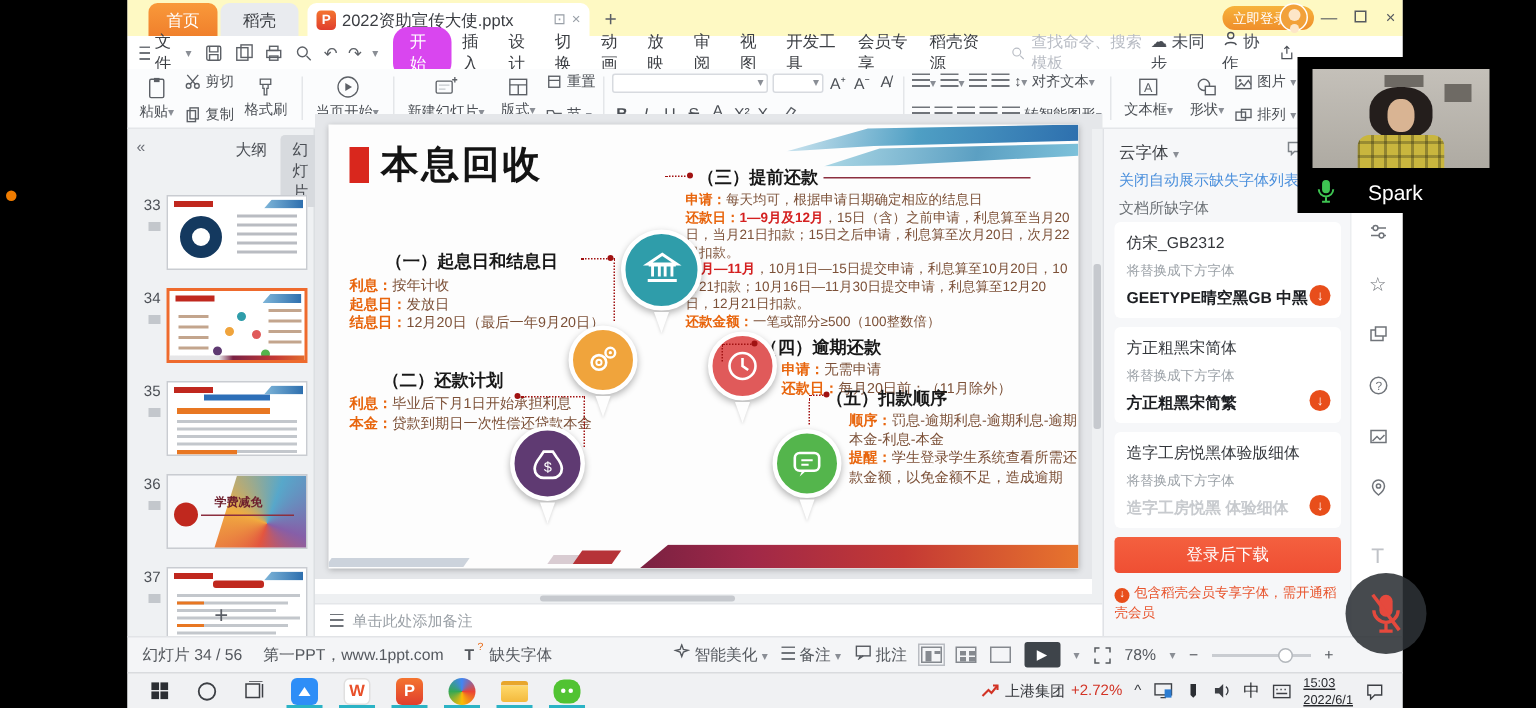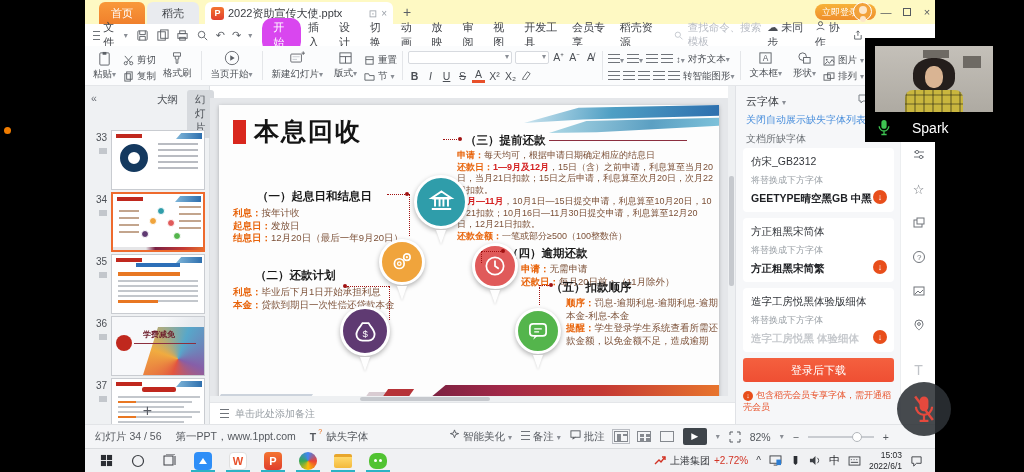--- a/index.html
+++ b/index.html
@@ -31,21 +31,21 @@
   .mini-ic svg { display:block; }
   #qa-icons { display:flex; gap:7px; align-items:center; margin-right:10px; color:#5c6066; }
   .menu-item { padding:2px 7px; cursor:default; }
   .menu-item.active { background:#d946ef; color:#fff; border-radius:10px; padding:2px 11px; }
   #menu-search { display:flex; align-items:center; gap:4px; color:#b8bcc4; margin-left:14px; font-size:10.5px; }
   #menu-right { margin-left:auto; display:flex; align-items:center; gap:9px; padding-right:72px; color:#4a4e55; }
 
   
   #toolbar { position:absolute; left:0; top:46px; width:850px; height:40px; background:#fbfcfd; border-bottom:1px solid #e4e6e9; display:flex; align-items:stretch; padding:2px 4px; gap:3px; overflow:hidden; }
   .tb-big { display:flex; flex-direction:column; align-items:center; justify-content:center; font-size:9.5px; color:#4b4f55; padding:0 4px; gap:2px; }
-  .tb-col { display:flex; flex-direction:column; justify-content:flex-end; gap:3px; font-size:9.5px; color:#4b4f55; }
+  .tb-col { display:flex; flex-direction:column; justify-content:space-between; gap:3px; font-size:9.5px; color:#4b4f55; }
   .tb-col > div { display:flex; align-items:center; gap:3px; }
   .tb-sep { width:1px; background:#e4e6e9; margin:3px 2px; }
   .dd { color:#8a8e95; font-size:8px; }
   .fontbox { width:104px; height:13px; border:1px solid #d7dadf; border-radius:2px; background:#fff; position:relative; }
   .fontbox:after{ content:"▾"; position:absolute; right:2px; top:0px; font-size:8px; color:#8a8e95; }
   .sizebox { width:34px; height:13px; border:1px solid #d7dadf; border-radius:2px; background:#fff; position:relative; }
   .sizebox:after{ content:"▾"; position:absolute; right:2px; top:0; font-size:8px; color:#8a8e95; }
   .fmt { font-size:10.5px; color:#4b4f55; width:13px; text-align:center; }
   .ic-lines { display:inline-block; width:12px; height:9px; background:repeating-linear-gradient(#70747a 0 1.3px, transparent 1.3px 3.8px); }
   .ic-lines.sm { width:9px; }
@@ -53,25 +53,25 @@
   
   #spanel { position:absolute; left:0; top:86px; width:125px; height:338px; background:#eff1f3; border-right:1px solid #dcdfe2; }
   #spanel-head { position:absolute; left:0; top:4px; width:125px; height:20px; font-size:10.5px; color:#4b4f55; }
   #collapse { position:absolute; left:6px; top:2px; color:#6b6f76; }
   .sp-tab { position:absolute; top:0; padding:3px 8px;margin-left:40px; }
   #sp-tab0 { left:24px; }
   #sp-tab1 { left:62px; background:#d7dade; border-radius:3px; }
   .thumb-row { position:absolute; left:0; width:125px; height:58px;margin-top:16px; }
   .thumb-num { position:absolute; left:4px; top:4px; width:18px; font-size:10px; color:#4b4f55; text-align:right; }
   .thumb-mini { position:absolute; left:14px; top:20px; width:8px; height:6px; background:#c3c7cc; }
-  .thumb { position:absolute; left:26px; top:2px; width:94px; height:60px; background:#fff; border:1px solid #c9ccd1; overflow:hidden; }
+  .thumb { position:absolute; left:26px; top:2px; width:94px; height:50px; background:#fff; border:1px solid #c9ccd1; overflow:hidden; }
   .thumb.active { border:2px solid #ee6a2d; }
 
   
-  #main { position:absolute; left:125px; top:98px; width:525px; height:310px; background:#e5e7ea; }
+  #main { position:absolute; left:125px; top:76px; width:525px; height:310px; background:#e5e7ea; }
   #slide { position:absolute; left:9px; top:7px; width:500px; height:296px; background:#fdfdfd; box-shadow:0 1px 4px rgba(0,0,0,.25); overflow:hidden; }
   #slide-title-row { position:absolute; left:14px; top:10px; display:flex; align-items:center; gap:8px; }
   #slide-title-sq { width:13px; height:24px; background:#d9271d; }
   #slide-title { font-size:25px; font-weight:bold; color:#141414; letter-spacing:2px; }
   .sec-title { position:absolute; font-size:11.5px; font-weight:bold; color:#181818; white-space:nowrap; }
   .sec-lines { position:absolute; font-size:9.5px; line-height:1.32; }
   .seg-lab { color:#e8650d; font-weight:bold; }
   .seg-red { color:#d42020; font-weight:bold; }
   .seg-body { color:#7c5037; }
   .tl-circle { position:absolute; border-radius:50%; border:3px solid #fff; box-shadow:0 2px 5px rgba(0,0,0,.3); display:flex; align-items:center; justify-content:center; }
@@ -131,21 +131,21 @@
 
   
   #taskbar { position:absolute; left:0; top:448px; width:850px; height:24px; background:#f0f1f3; border-top:1px solid #d9dbde; display:flex; align-items:center; font-size:10px; color:#2c2f33; }
   .tk-sys { margin-left:10px; width:22px; display:flex; justify-content:center; }
   .tk-app { position:relative; width:26px; height:22px; margin-left:9px; display:flex; align-items:center; justify-content:center; }
   .tk-app .ul { position:absolute; left:1px; bottom:0; width:24px; height:2px; background:#2bb3c5; }
   #tk-right { margin-left:auto; display:flex; align-items:center; gap:8px; padding-right:12px; }
   #tk-stock { display:flex; align-items:center; gap:4px; }
   #tk-stock .nm { color:#33363b; }
   #tk-stock .chg { color:#d23325; }
-  #tk-clock { text-align:right; font-size:8.5px; line-height:1.25; color:#26282c; }
+  #tk-clock { text-align:left; font-size:8.5px; line-height:1.25; color:#26282c;text-decoration:underline; }
 
   
   #cam { position:absolute; left:865px; top:38px; width:159px; height:104px; background:#000; }
   #cam-video { position:absolute; left:10px; top:8px; width:118px; height:66px; background:linear-gradient(#c4c0b9,#aeaaa2); overflow:hidden; }
   .frame { position:absolute; background:#6e6a64; }
   #person-hair { position:absolute; left:38px; top:12px; width:42px; height:34px; border-radius:45% 45% 40% 40%; background:#241e1c; }
   #person-face { position:absolute; left:50px; top:20px; width:18px; height:22px; border-radius:45%; background:#d9b493; }
   #person-body { position:absolute; left:30px; top:44px; width:58px; height:24px; border-radius:8px 8px 0 0;
      background:repeating-linear-gradient(90deg, rgba(40,40,20,.35) 0 2px, transparent 2px 9px), repeating-linear-gradient(0deg, rgba(40,40,20,.3) 0 2px, transparent 2px 9px), #c9b63e; }
   #cam-label { position:absolute; left:12px; bottom:6px; display:flex; align-items:center; gap:21px; color:#fff; font-size:14px; }
@@ -676,21 +676,21 @@
               <path d="M4 9l-1 2 3-2" fill="none" stroke="#54585e"></path>
             </svg> <span>批注</span></span>
         <span class="vm-ic sel" style="background:linear-gradient(#85898f,#85898f) 2px 2px/4px 7px no-repeat, linear-gradient(#85898f,#85898f) 8px 2px/4px 2px no-repeat;"></span>
         <span class="vm-ic vm-grid"></span>
         <span class="vm-ic"></span>
         <span id="sb-play">▶</span>
         <span class="dd">▾</span>
         <svg width="12" height="12" viewBox="0 0 12 12">
             <path d="M1 4V1h3M8 1h3v3M11 8v3H8M4 11H1V8" fill="none" stroke="#54585e"></path>
           </svg>
-        <span>82%</span>
+        <span>78%</span>
         <span class="dd">▾</span>
         <span>−</span>
         <span id="zoom-track">
             <span id="zoom-thumb"></span>
           </span>
         <span>+</span>
       </div>
     </div>
 
     <div id="taskbar">

